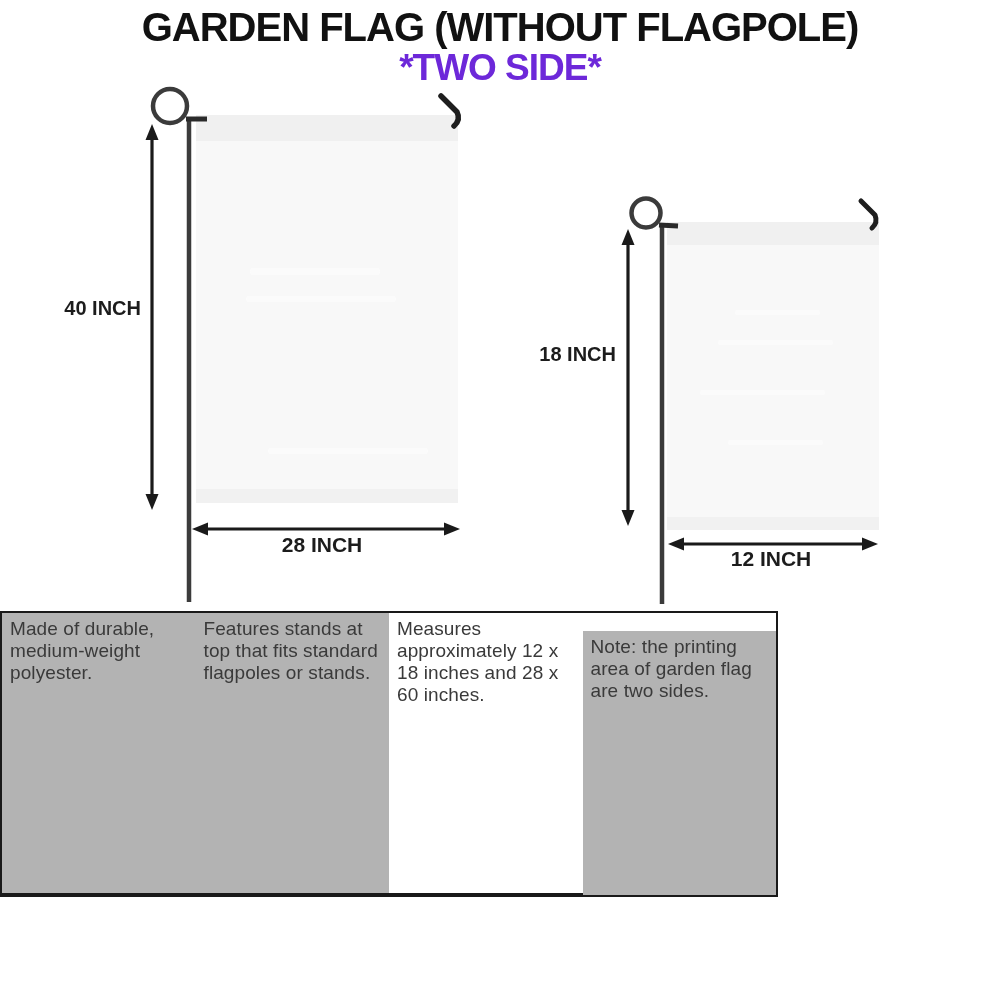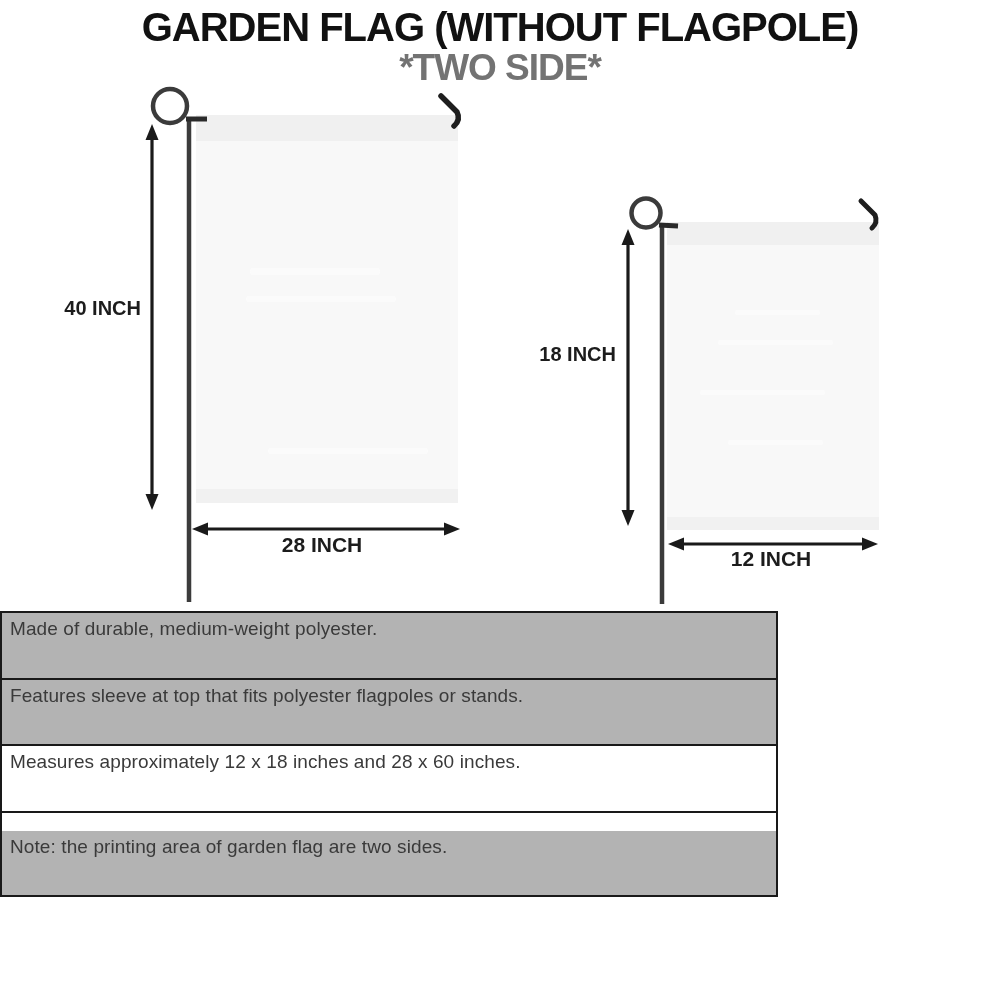--- a/index.html
+++ b/index.html
@@ -7,30 +7,30 @@
     position:relative;width:984px;height:1000px;background:#ffffff;
     font-family:"Liberation Sans",sans-serif;overflow:hidden;
   }
   .title-block{position:absolute;top:6px;left:0;width:1000px;text-align:center;z-index:3;}
   .title-block h1{
     margin:0;font-size:40px;font-weight:bold;letter-spacing:-1px;
     color:#111;line-height:1.05;
   }
   .title-block h2{
     margin:1px 0 0 0;font-size:37px;font-weight:bold;letter-spacing:-1px;
-    color:#737373;line-height:1.05;
+    color:#6d28d9;line-height:1.05;
   }
   svg.diagrams{position:absolute;left:0;top:0;width:1000px;height:615px;z-index:1;}
   .dim-label{font-family:"Liberation Sans",sans-serif;font-weight:bold;fill:#1c1c1c;}
   .dim-h{font-size:20px;}
   .dim-w{font-size:21px;}
   .features{
     position:absolute;left:0;top:611px;width:778px;height:286px;
     box-sizing:border-box;border:2px solid #191919;background:#ffffff;
-    display:flex;flex-direction:column;z-index:2;
+    display:flex;flex-direction:row;z-index:2;
   }
   .feature-row{
     flex:1;box-sizing:border-box;border-bottom:2px solid #191919;
     padding:5px 8px 0 8px;font-size:19px;color:#3a3a3a;letter-spacing:0.1px;
   }
   .feature-row:last-child{border-bottom:none;margin-top:18px;}
   .feature-row.shaded{background:#b3b3b3;}
 </style>
 </head>
 <body>
@@ -104,21 +104,21 @@
       </g>
       <text class="dim-label dim-w" x="771" y="566" text-anchor="middle">12 INCH</text>
     </g>
   </svg>
 
   <div class="features">
     <div class="feature-row shaded">
       <span>Made of durable, medium-weight polyester.</span>
     </div>
     <div class="feature-row shaded">
-      <span>Features sleeve at top that fits polyester flagpoles or stands.</span>
+      <span>Features stands at top that fits standard flagpoles or stands.</span>
     </div>
     <div class="feature-row">
       <span>Measures approximately 12 x 18 inches and 28 x 60 inches.</span>
     </div>
     <div class="feature-row shaded">
       <span>Note: the printing area of garden flag are two sides.</span>
     </div>
   </div>
 
 </div>

